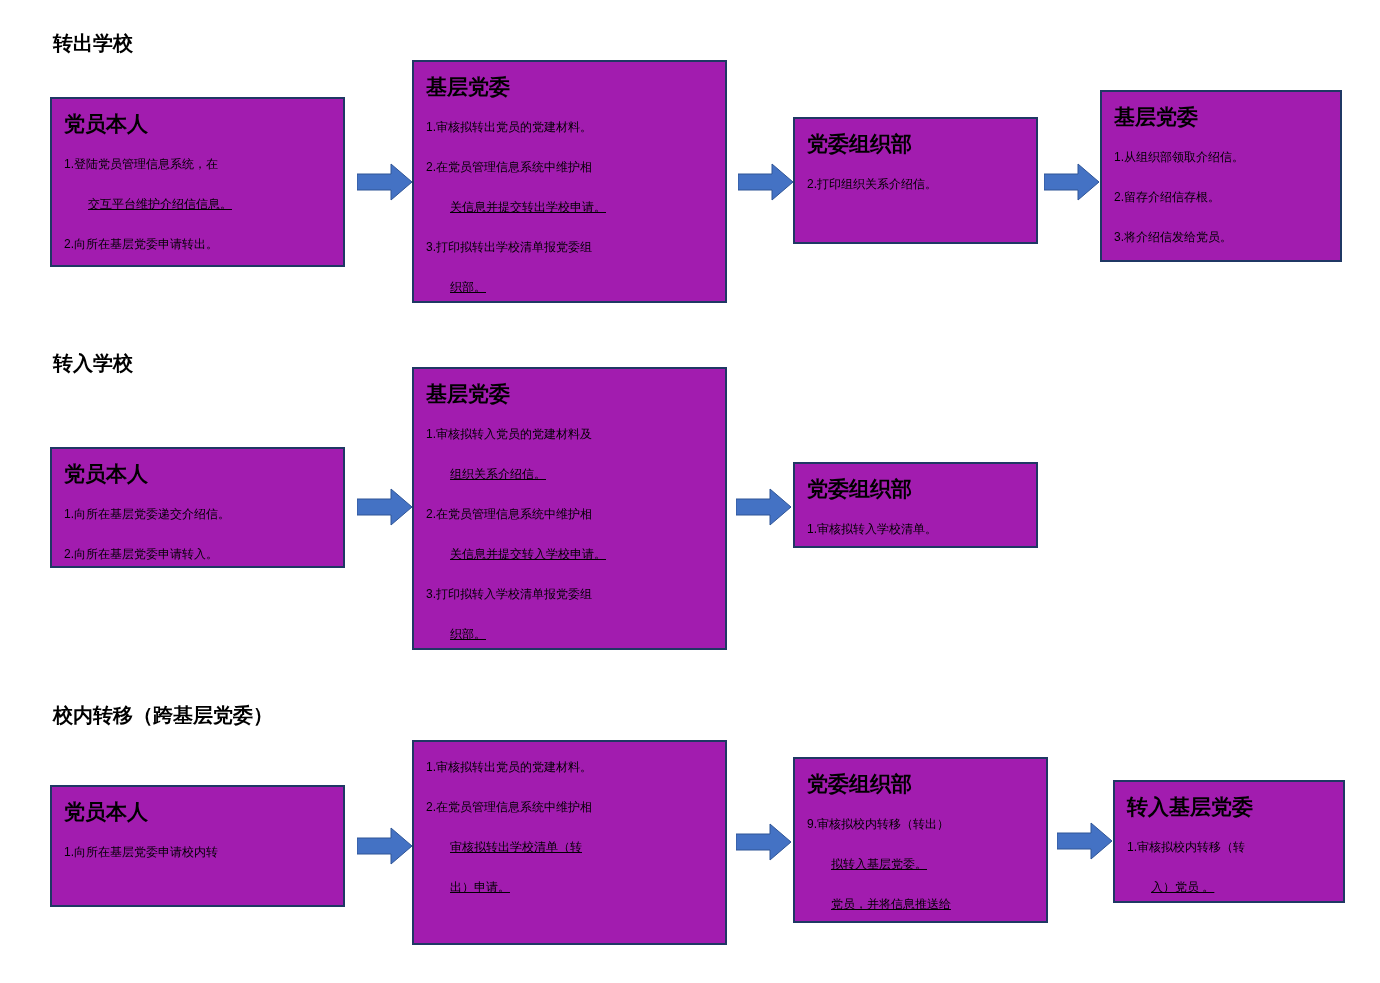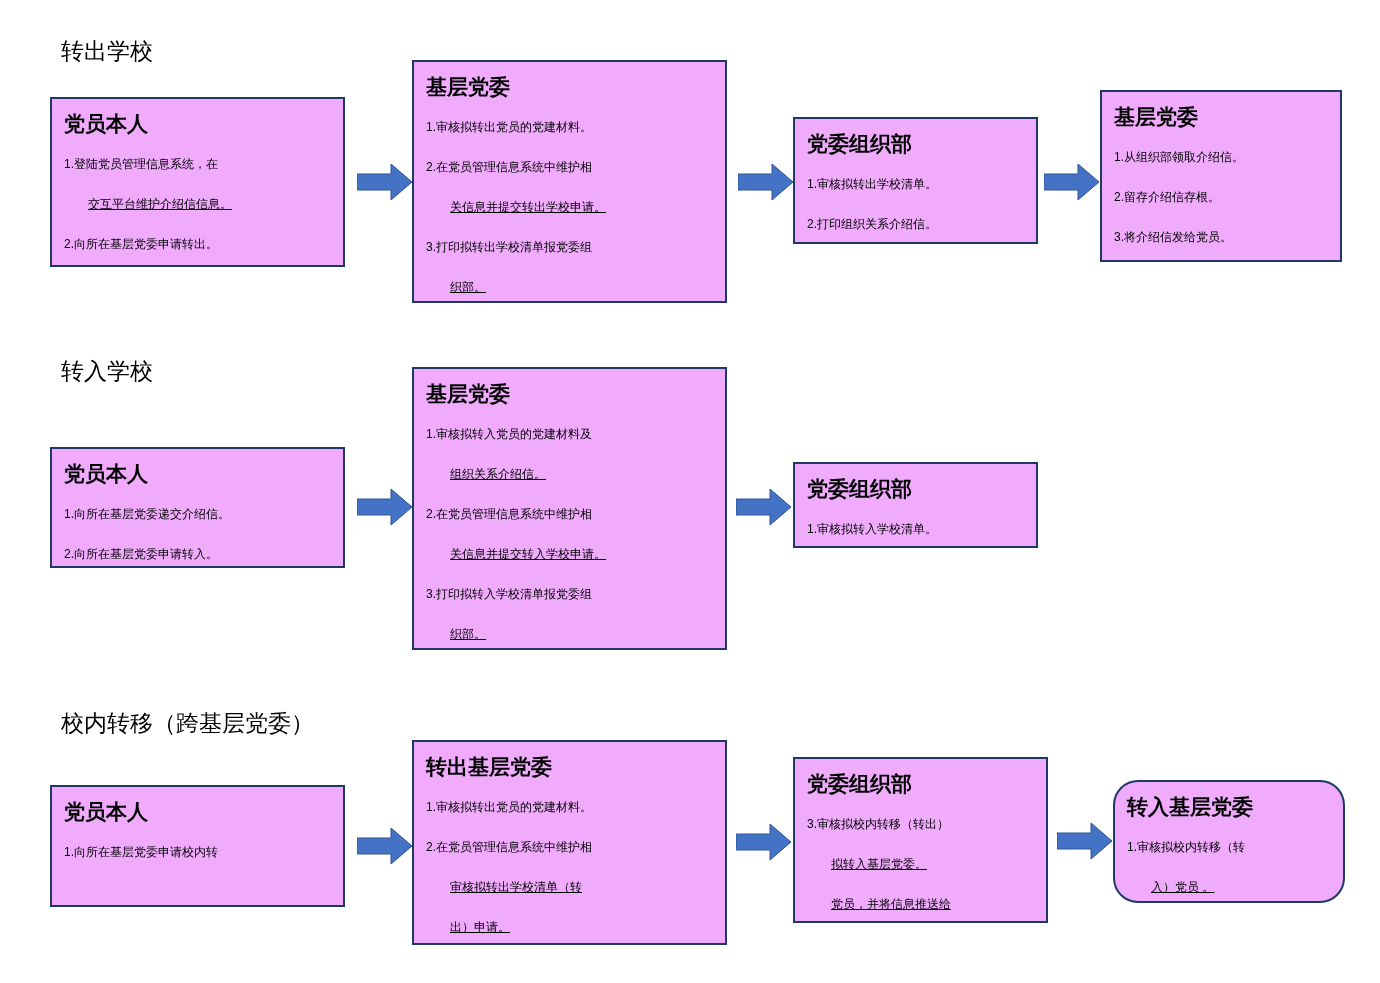--- a/index.html
+++ b/index.html
@@ -1,42 +1,42 @@
 <!DOCTYPE html>
 <html><head>
 <meta charset="utf-8">
 <style>
   html,body{margin:0;padding:0;background:#ffffff;}
   body{font-family:"Liberation Sans","DejaVu Sans",sans-serif;color:#000;}
   .canvas{position:relative;width:1380px;height:983px;background:#fff;overflow:hidden;}
 
-  .sec-title{position:absolute;margin:16px;font-size:23px;font-weight:400;color:#000;line-height:26px;}
+  .sec-title{position:absolute;margin:8px;font-size:20px;font-weight:700;color:#000;line-height:26px;}
   .t0{left:45px;top:22px;}
   .t1{left:45px;top:342px;}
   .t2{left:45px;top:694px;}
 
-  .box{position:absolute;box-sizing:border-box;background:#f0abfc;border:2px solid #1f3864;padding:5px 8px 0 12px;}
+  .box{position:absolute;box-sizing:border-box;background:#a21caf;border:2px solid #1f3864;padding:5px 8px 0 12px;}
   .box-title{font-size:21px;font-weight:700;line-height:40px;white-space:nowrap;}
   .ln{font-size:12px;line-height:40px;white-space:nowrap;}
   .ln.ind{padding-left:24px;text-decoration:underline;}
 
   
   .b00{left:50px;top:97px;width:295px;height:170px;}
   .b01{left:412px;top:60px;width:315px;height:243px;}
   .b02{left:793px;top:117px;width:245px;height:127px;}
   .b03{left:1100px;top:90px;width:242px;height:172px;}
   
   .b10{left:50px;top:447px;width:295px;height:121px;}
   .b11{left:412px;top:367px;width:315px;height:283px;}
   .b12{left:793px;top:462px;width:245px;height:86px;}
   
   .b20{left:50px;top:785px;width:295px;height:122px;}
   .b21{left:412px;top:740px;width:315px;height:205px;}
   .b22{left:793px;top:757px;width:255px;height:166px;}
-  .b23{left:1113px;top:780px;width:232px;height:123px;border-radius:25px;}
+  .b23{left:1113px;top:780px;width:232px;height:123px;}
 
   .arrow{position:absolute;width:56px;height:38px;}
   .a0{left:357px;top:163px;}
   .a1{left:738px;top:163px;}
   .a2{left:1044px;top:163px;}
   .a3{left:357px;top:488px;}
   .a4{left:736px;top:488px;}
   .a5{left:357px;top:827px;}
   .a6{left:736px;top:823px;}
   .a7{left:1057px;top:822px;}
@@ -67,21 +67,20 @@
     <div class="ln">3.打印拟转出学校清单报党委组</div>
     <div class="ln ind">织部。</div>
   </div>
 
   <svg class="arrow a1" viewBox="0 0 56 38">
     <polygon points="0,11 34,11 34,1 55,19 34,37 34,27 0,27" fill="#4472c4" stroke="#2e5496" stroke-width="1"></polygon>
   </svg>
 
   <div class="box b02">
     <div class="box-title">党委组织部</div>
-    <div class="ln">1.审核拟转出学校清单。</div>
     <div class="ln">2.打印组织关系介绍信。</div>
   </div>
 
   <svg class="arrow a2" viewBox="0 0 56 38">
     <polygon points="0,11 34,11 34,1 55,19 34,37 34,27 0,27" fill="#4472c4" stroke="#2e5496" stroke-width="1"></polygon>
   </svg>
 
   <div class="box b03">
     <div class="box-title">基层党委</div>
     <div class="ln">1.从组织部领取介绍信。</div>
@@ -125,34 +124,33 @@
   <div class="box b20">
     <div class="box-title">党员本人</div>
     <div class="ln">1.向所在基层党委申请校内转</div>
   </div>
 
   <svg class="arrow a5" viewBox="0 0 56 38">
     <polygon points="0,11 34,11 34,1 55,19 34,37 34,27 0,27" fill="#4472c4" stroke="#2e5496" stroke-width="1"></polygon>
   </svg>
 
   <div class="box b21">
-    <div class="box-title">转出基层党委</div>
     <div class="ln">1.审核拟转出党员的党建材料。</div>
     <div class="ln">2.在党员管理信息系统中维护相</div>
     <div class="ln ind">审核拟转出学校清单（转</div>
     <div class="ln ind">出）申请。</div>
   </div>
 
   <svg class="arrow a6" viewBox="0 0 56 38">
     <polygon points="0,11 34,11 34,1 55,19 34,37 34,27 0,27" fill="#4472c4" stroke="#2e5496" stroke-width="1"></polygon>
   </svg>
 
   <div class="box b22">
     <div class="box-title">党委组织部</div>
-    <div class="ln">3.审核拟校内转移（转出）</div>
+    <div class="ln">9.审核拟校内转移（转出）</div>
     <div class="ln ind">拟转入基层党委。</div>
     <div class="ln ind">党员，并将信息推送给</div>
   </div>
 
   <svg class="arrow a7" viewBox="0 0 56 38">
     <polygon points="0,11 34,11 34,1 55,19 34,37 34,27 0,27" fill="#4472c4" stroke="#2e5496" stroke-width="1"></polygon>
   </svg>
 
   <div class="box b23">
     <div class="box-title">转入基层党委</div>

